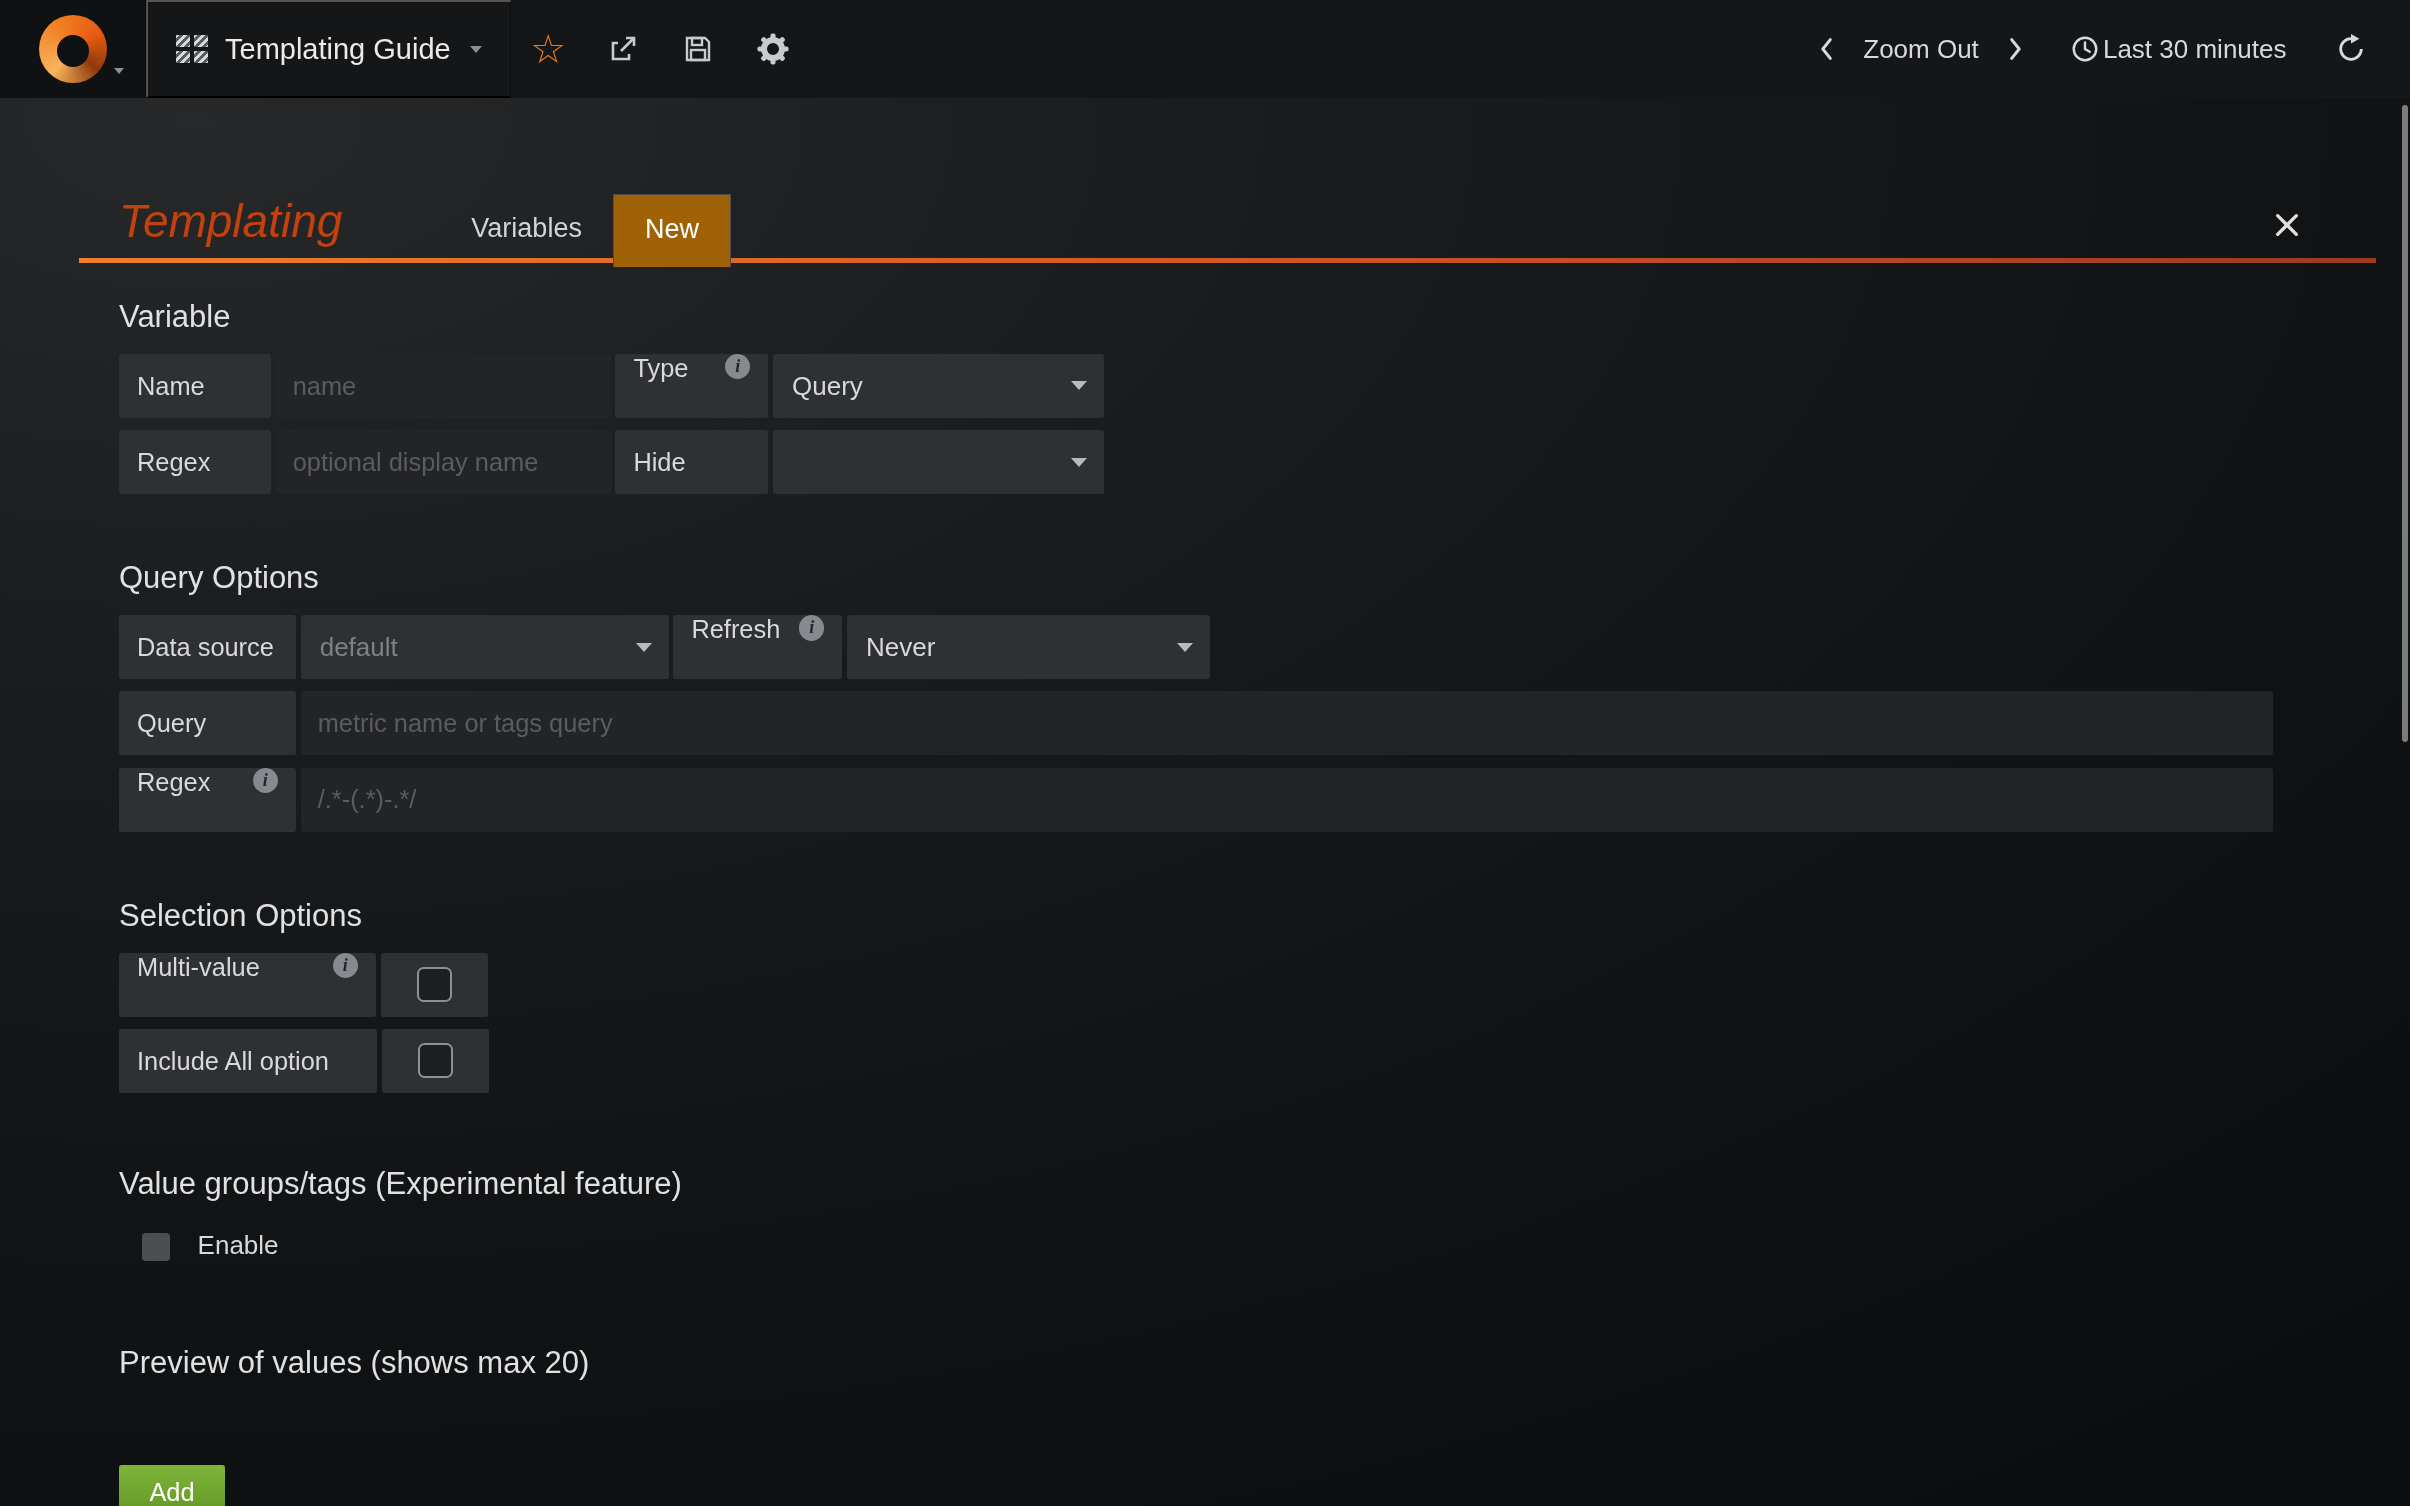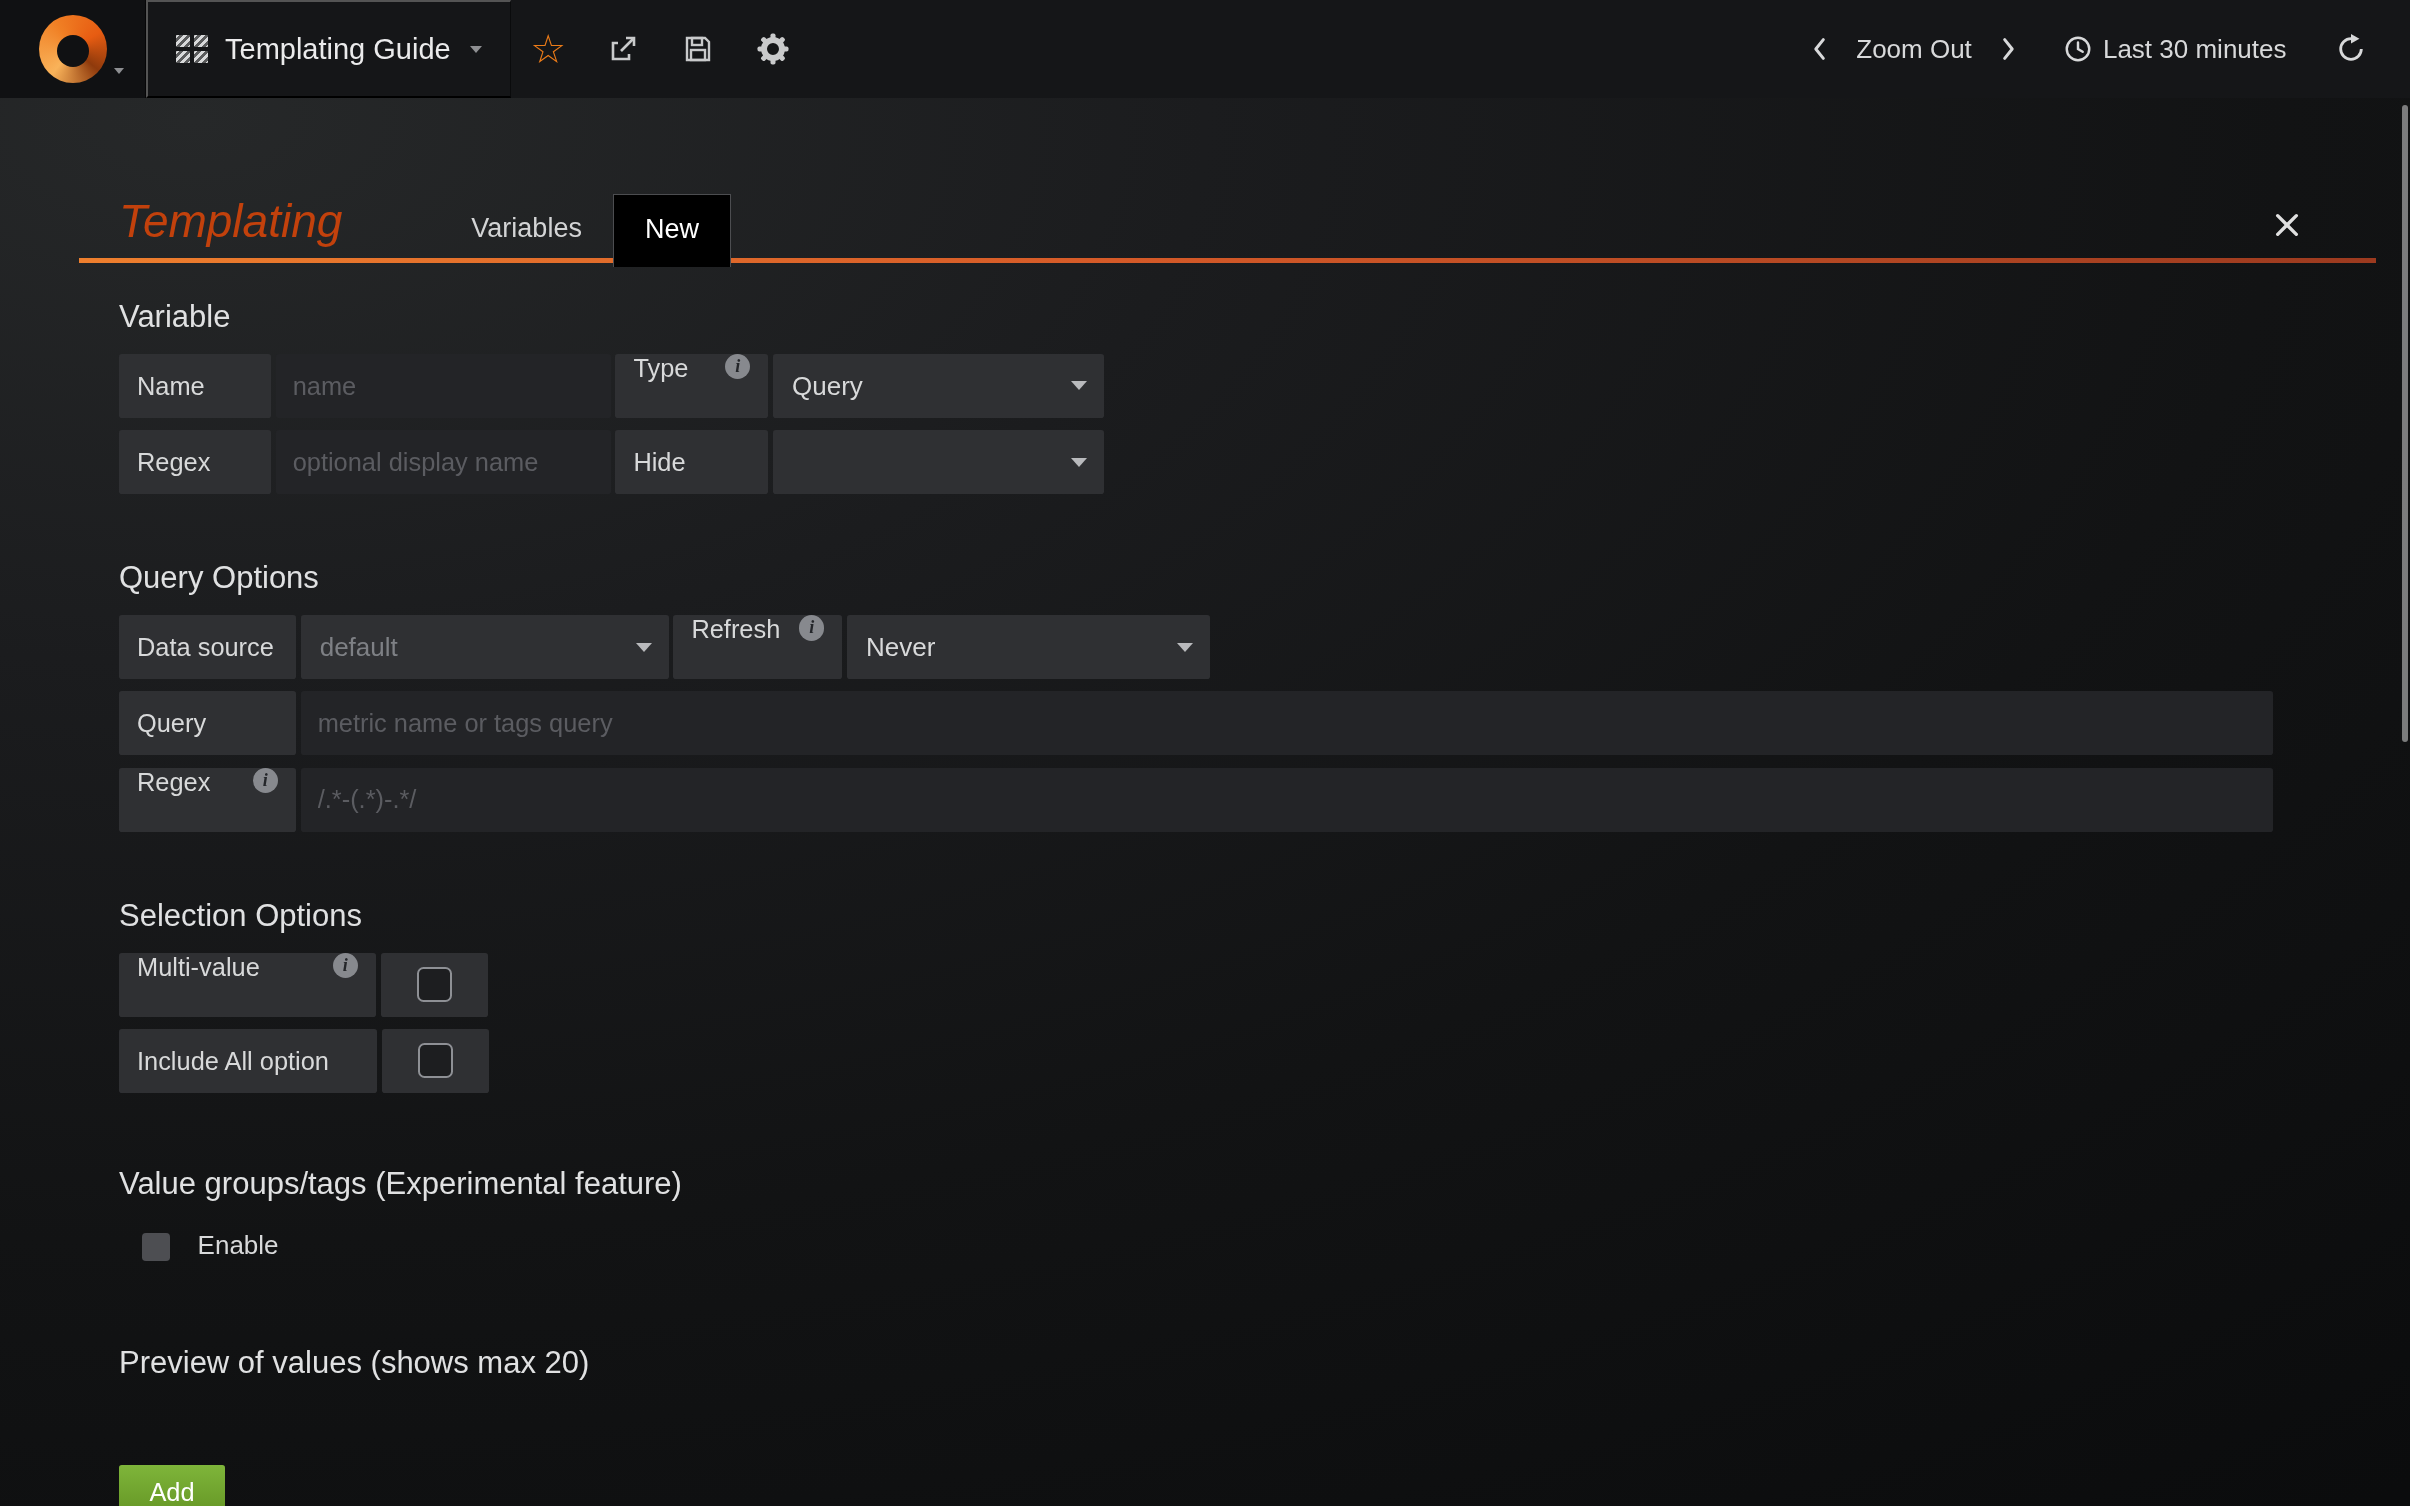--- a/index.html
+++ b/index.html
@@ -23,30 +23,30 @@
   .dash-icon { width:32px; height:28px; display:grid; grid-template-columns:1fr 1fr; grid-template-rows:1fr 1fr; gap:3.8px; }
   .dash-icon i { background:repeating-linear-gradient(135deg, #d8d9da 0 2.8px, #5a5b5c 2.8px 5.6px); border-radius:0.9px; }
   .title-text { font-size:29px; color:#ebebec; white-space:nowrap; }
   .caret-sm { width:0; height:0; border-left:6.6px solid transparent; border-right:6.6px solid transparent; border-top:7.5px solid #8e8f92; margin-left:1.9px; }
   .nav-iconbtn { width:75px; display:flex; align-items:center; justify-content:center; background:none; border:none; cursor:pointer; }
   .star { font-size:40px; color:#eb7b18; font-family:"DejaVu Sans", sans-serif; line-height:1; }
   .nav-right { margin-left:auto; display:flex; align-items:stretch; margin-right:21px; }
   .nav-right > * { display:flex; align-items:center; cursor:pointer; background:none; border:none; }
   .chev-btn { padding:0 21px; }
   .zoom-btn { font-size:26px; color:#d8d9da; padding:0 5.6px; }
-  .time-btn { gap:10px; padding:0 24.5px; font-size:26px; color:#d8d9da; white-space:nowrap; }
+  .time-btn { gap:3px; padding:0 24.5px; font-size:26px; color:#d8d9da; white-space:nowrap; }
   .refresh-btn { padding:0 24.5px; }
   svg.ic { display:block; }
 
   
   .editor-header { position:relative; margin:0 35px 0 79px; height:165px; display:flex; align-items:flex-end; }
   .editor-title { font-style:italic; font-weight:400; font-size:46px; color:#c2410c; margin:0 0 15px 40px; }
   .tabs { display:flex; margin-left:98px; position:relative; z-index:2; }
   .tab { height:69px; line-height:69px; padding:0 31px; font-size:27px; color:#d3d4d5; cursor:pointer;text-align:center; }
-  .tab.active { background:#000000; border:0.9px solid #4c4d50; border-bottom:none; color:#ffffff; height:73px; margin-bottom:-4.7px; line-height:69px; }
+  .tab.active { background:#a16207; border:0.9px solid #4c4d50; border-bottom:none; color:#ffffff; height:73px; margin-bottom:-4.7px; line-height:69px; }
   .header-line { position:absolute; left:0; right:0; bottom:0; height:4.7px; z-index:1;
     background:linear-gradient(90deg, #ee7f2e 0%, #d55a28 45%, #9c3a1f 100%); }
   .close-btn { position:absolute; right:75px; bottom:24.5px; background:none; border:none; cursor:pointer; z-index:3; }
 
   
   .content { padding:36px 0 0 119px; }
   .sec-h { font-size:31px; color:#e0e1e2; font-weight:400; margin:0 0 19px; }
   .sec { margin-bottom:66px; }
   .sec.selection { margin-bottom:73px; }
   .row { display:flex; gap:4.7px; margin-bottom:12.2px; }

